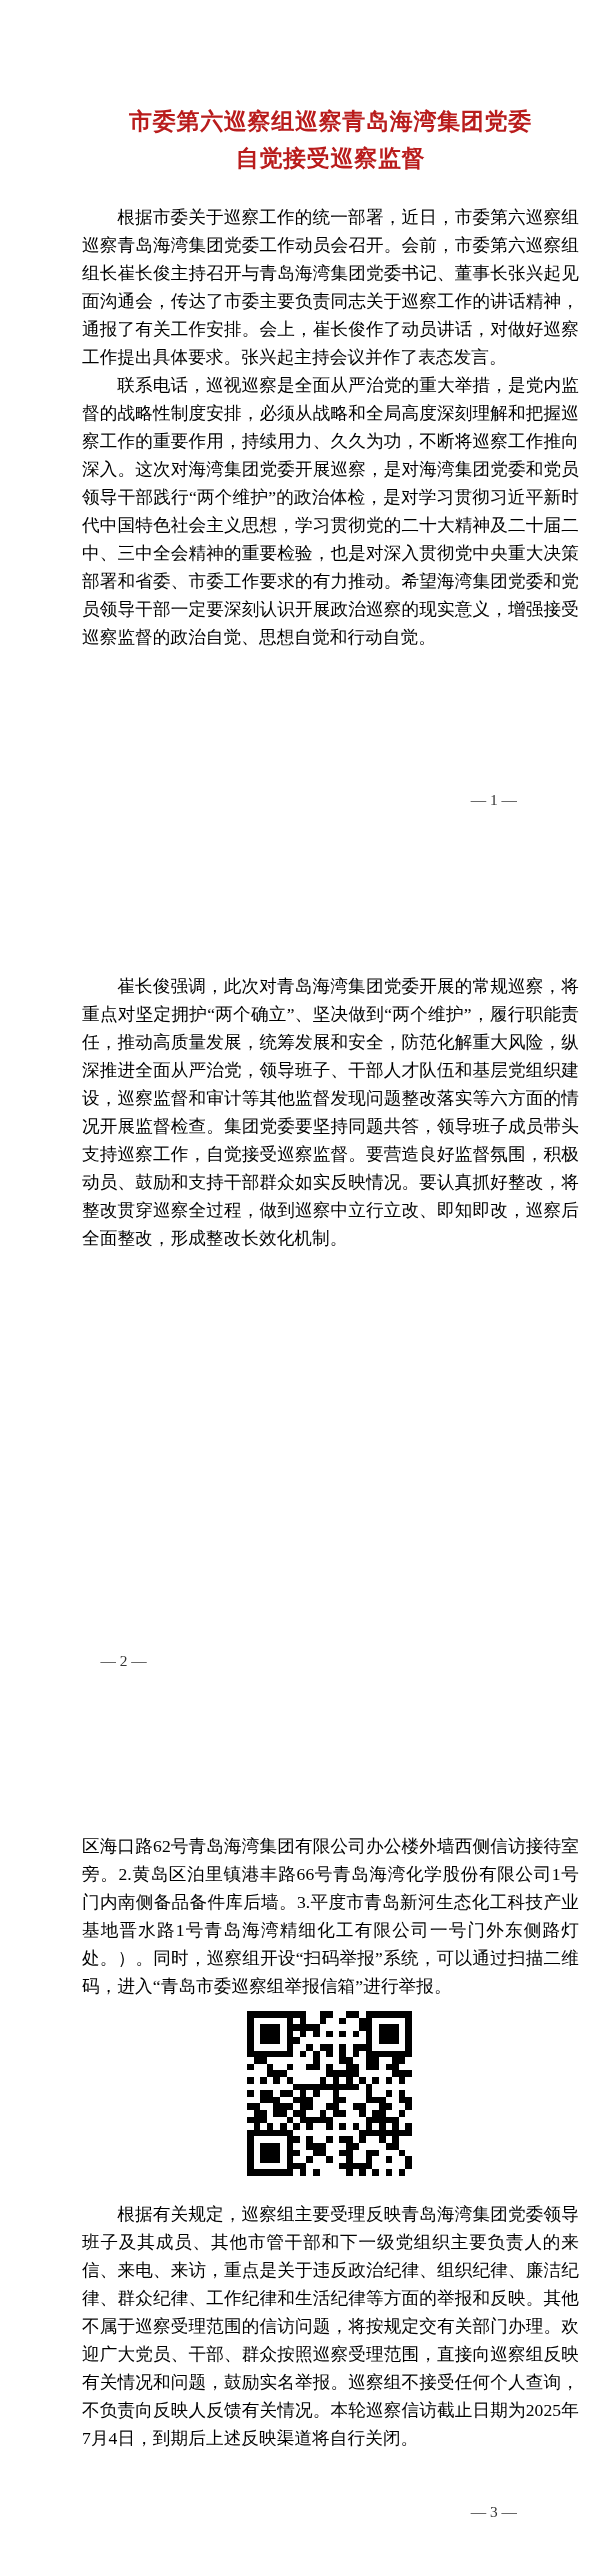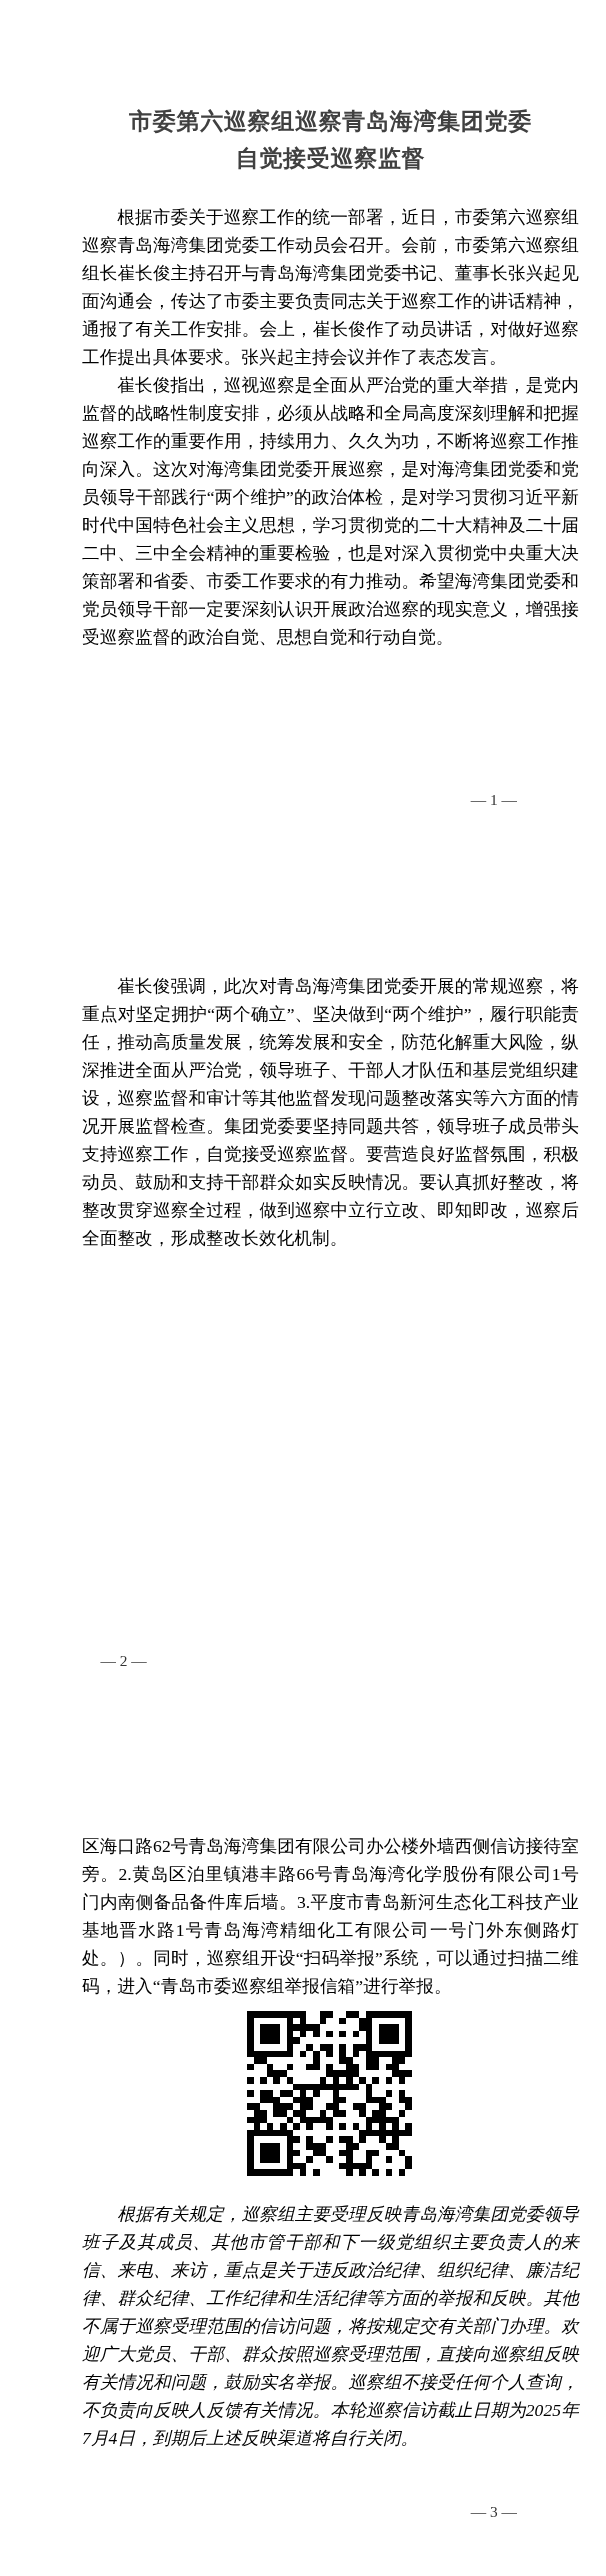--- a/index.html
+++ b/index.html
@@ -11,21 +11,21 @@
   }
   .doc{position:relative;width:607px;height:2576px;background:#ffffff;overflow:hidden;}
   .page{position:absolute;left:0;width:607px;height:859px;background:#ffffff;}
   .page-1{top:0;}
   .page-2{top:859px;}
   .page-3{top:1717px;}
   .doc-title{
     position:absolute;left:82px;width:497px;top:103px;
     text-align:center;
     font-size:23px;line-height:37px;
-    font-weight:bold;color:#404040;
+    font-weight:bold;color:#b91c1c;
     letter-spacing:0.7px;
   }
   .body-block{
     position:absolute;left:82px;width:497px;
     font-size:17.6px;line-height:28px;
     text-align:justify;text-justify:inter-ideograph;
     letter-spacing:0.1px;
     color:#000000;
   }
   .body-block p{margin:0;padding:0;text-indent:2em;}
@@ -48,21 +48,21 @@
 
 <div class="doc">
 
   <div class="page page-1">
     <div class="doc-title">
       <span>市委第六巡察组巡察青岛海湾集团党委</span><br>
       <span>自觉接受巡察监督</span>
     </div>
     <div class="body-block" style="top:203px;">
       <p>根据市委关于巡察工作的统一部署，近日，市委第六巡察组巡察青岛海湾集团党委工作动员会召开。会前，市委第六巡察组组长崔长俊主持召开与青岛海湾集团党委书记、董事长张兴起见面沟通会，传达了市委主要负责同志关于巡察工作的讲话精神，通报了有关工作安排。会上，崔长俊作了动员讲话，对做好巡察工作提出具体要求。张兴起主持会议并作了表态发言。</p>
-      <p>崔长俊指出，巡视巡察是全面从严治党的重大举措，是党内监督的战略性制度安排，必须从战略和全局高度深刻理解和把握巡察工作的重要作用，持续用力、久久为功，不断将巡察工作推向深入。这次对海湾集团党委开展巡察，是对海湾集团党委和党员领导干部践行“两个维护”的政治体检，是对学习贯彻习近平新时代中国特色社会主义思想，学习贯彻党的二十大精神及二十届二中、三中全会精神的重要检验，也是对深入贯彻党中央重大决策部署和省委、市委工作要求的有力推动。希望海湾集团党委和党员领导干部一定要深刻认识开展政治巡察的现实意义，增强接受巡察监督的政治自觉、思想自觉和行动自觉。</p>
+      <p>联系电话，巡视巡察是全面从严治党的重大举措，是党内监督的战略性制度安排，必须从战略和全局高度深刻理解和把握巡察工作的重要作用，持续用力、久久为功，不断将巡察工作推向深入。这次对海湾集团党委开展巡察，是对海湾集团党委和党员领导干部践行“两个维护”的政治体检，是对学习贯彻习近平新时代中国特色社会主义思想，学习贯彻党的二十大精神及二十届二中、三中全会精神的重要检验，也是对深入贯彻党中央重大决策部署和省委、市委工作要求的有力推动。希望海湾集团党委和党员领导干部一定要深刻认识开展政治巡察的现实意义，增强接受巡察监督的政治自觉、思想自觉和行动自觉。</p>
     </div>
     <div class="page-num odd" style="top:790px;">— 1 —</div>
   </div>
 
   <div class="page page-2">
     <div class="body-block" style="top:113px;">
       <p>崔长俊强调，此次对青岛海湾集团党委开展的常规巡察，将重点对坚定拥护“两个确立”、坚决做到“两个维护”，履行职能责任，推动高质量发展，统筹发展和安全，防范化解重大风险，纵深推进全面从严治党，领导班子、干部人才队伍和基层党组织建设，巡察监督和审计等其他监督发现问题整改落实等六方面的情况开展监督检查。集团党委要坚持同题共答，领导班子成员带头支持巡察工作，自觉接受巡察监督。要营造良好监督氛围，积极动员、鼓励和支持干部群众如实反映情况。要认真抓好整改，将整改贯穿巡察全过程，做到巡察中立行立改、即知即改，巡察后全面整改，形成整改长效化机制。</p>
     </div>
     <div class="page-num even" style="top:792px;">— 2 —</div>
   </div>
@@ -383,20 +383,20 @@
           <rect x="6" y="24" width="1" height="1" fill="#000000"></rect>
           <rect x="8" y="24" width="1" height="1" fill="#000000"></rect>
           <rect x="10" y="24" width="1" height="1" fill="#000000"></rect>
           <rect x="15" y="24" width="1" height="1" fill="#000000"></rect>
           <rect x="17" y="24" width="1" height="1" fill="#000000"></rect>
           <rect x="19" y="24" width="1" height="1" fill="#000000"></rect>
           <rect x="21" y="24" width="1" height="1" fill="#000000"></rect>
           <rect x="23" y="24" width="1" height="1" fill="#000000"></rect>
         </svg>
     </div>
-    <div class="body-block" style="top:483px;font-style:italic;">
+    <div class="body-block" style="top:483px;">
       <p>根据有关规定，巡察组主要受理反映青岛海湾集团党委领导班子及其成员、其他市管干部和下一级党组织主要负责人的来信、来电、来访，重点是关于违反政治纪律、组织纪律、廉洁纪律、群众纪律、工作纪律和生活纪律等方面的举报和反映。其他不属于巡察受理范围的信访问题，将按规定交有关部门办理。欢迎广大党员、干部、群众按照巡察受理范围，直接向巡察组反映有关情况和问题，鼓励实名举报。巡察组不接受任何个人查询，不负责向反映人反馈有关情况。本轮巡察信访截止日期为2025年7月4日，到期后上述反映渠道将自行关闭。</p>
     </div>
     <div class="page-num odd" style="top:785px;">— 3 —</div>
   </div>
 
 </div>
 
 
 </body></html>

